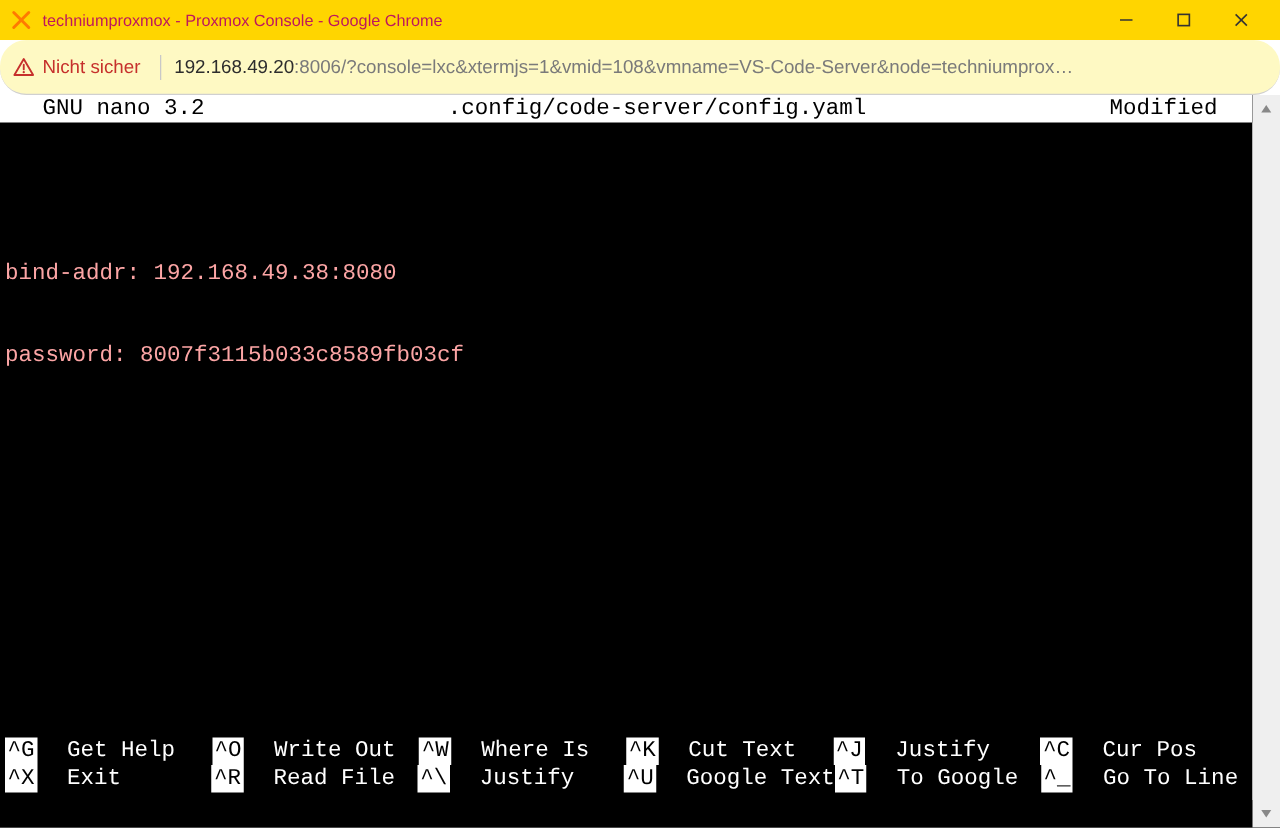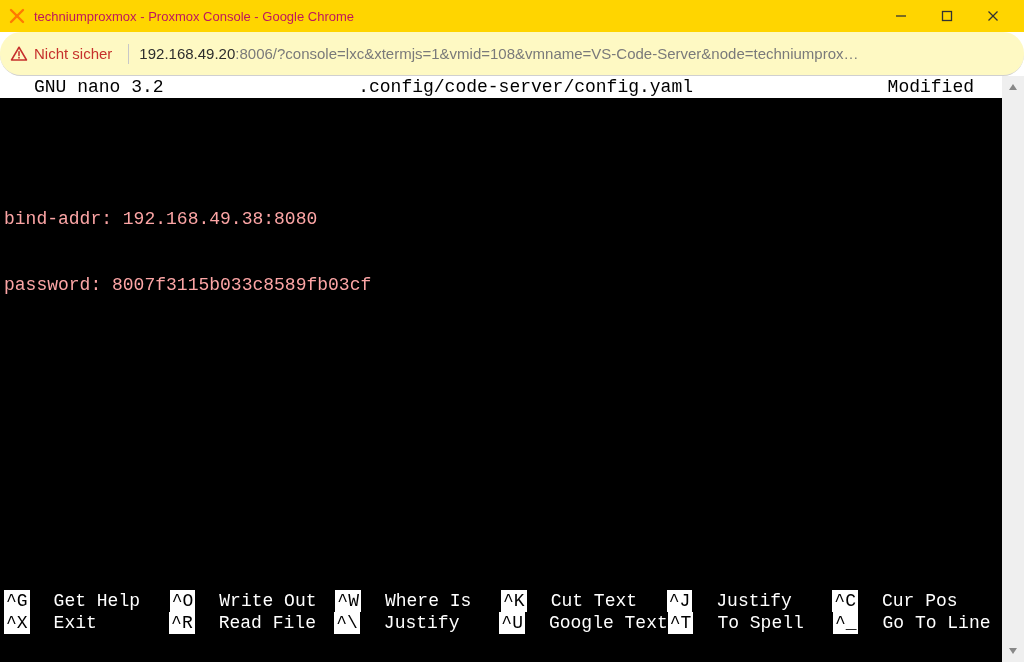--- a/index.html
+++ b/index.html
@@ -189,21 +189,21 @@
         <div class="help-cell"><span class="key">^W</span><span class="key-label">Where Is</span></div>
         <div class="help-cell"><span class="key">^K</span><span class="key-label">Cut Text</span></div>
         <div class="help-cell"><span class="key">^J</span><span class="key-label">Justify</span></div>
         <div class="help-cell"><span class="key">^C</span><span class="key-label">Cur Pos</span></div>
       </div>
       <div class="help-row">
         <div class="help-cell"><span class="key">^X</span><span class="key-label">Exit</span></div>
         <div class="help-cell"><span class="key">^R</span><span class="key-label">Read File</span></div>
         <div class="help-cell"><span class="key">^\</span><span class="key-label">Justify</span></div>
         <div class="help-cell"><span class="key">^U</span><span class="key-label">Google Text</span></div>
-        <div class="help-cell"><span class="key">^T</span><span class="key-label">To Spell</span></div>
+        <div class="help-cell"><span class="key">^T</span><span class="key-label">To Google</span></div>
         <div class="help-cell"><span class="key">^_</span><span class="key-label">Go To Line</span></div>
       </div>
     </div>
 
   </div>
 
   <div class="scrollbar">
     <div class="arrow">
       <svg width="10" height="10" viewBox="0 0 10 10">
           <path d="M5 2 L9 8 H1 Z" fill="#888"></path>

